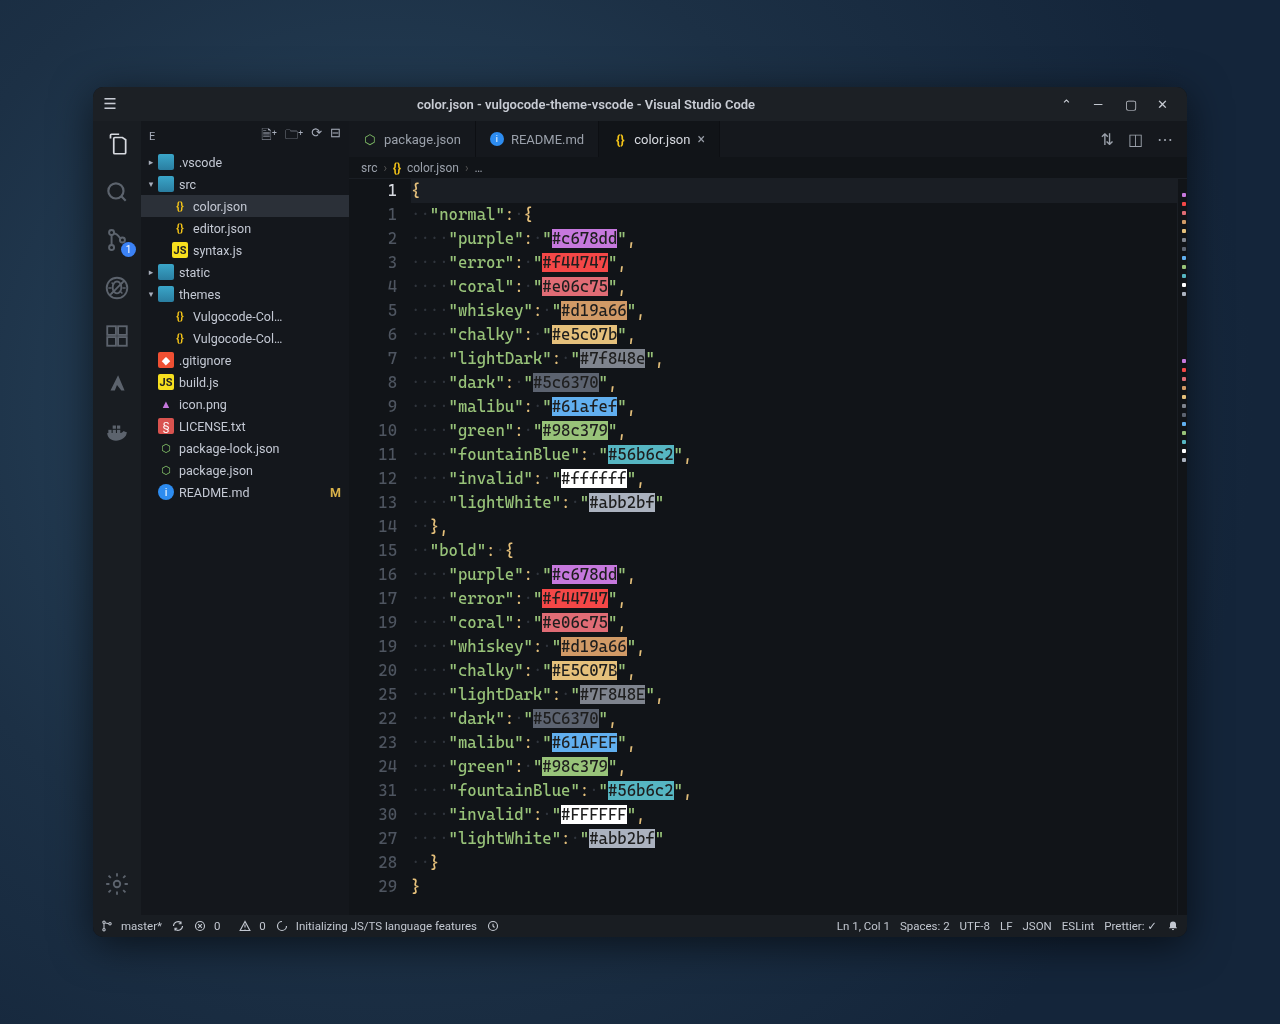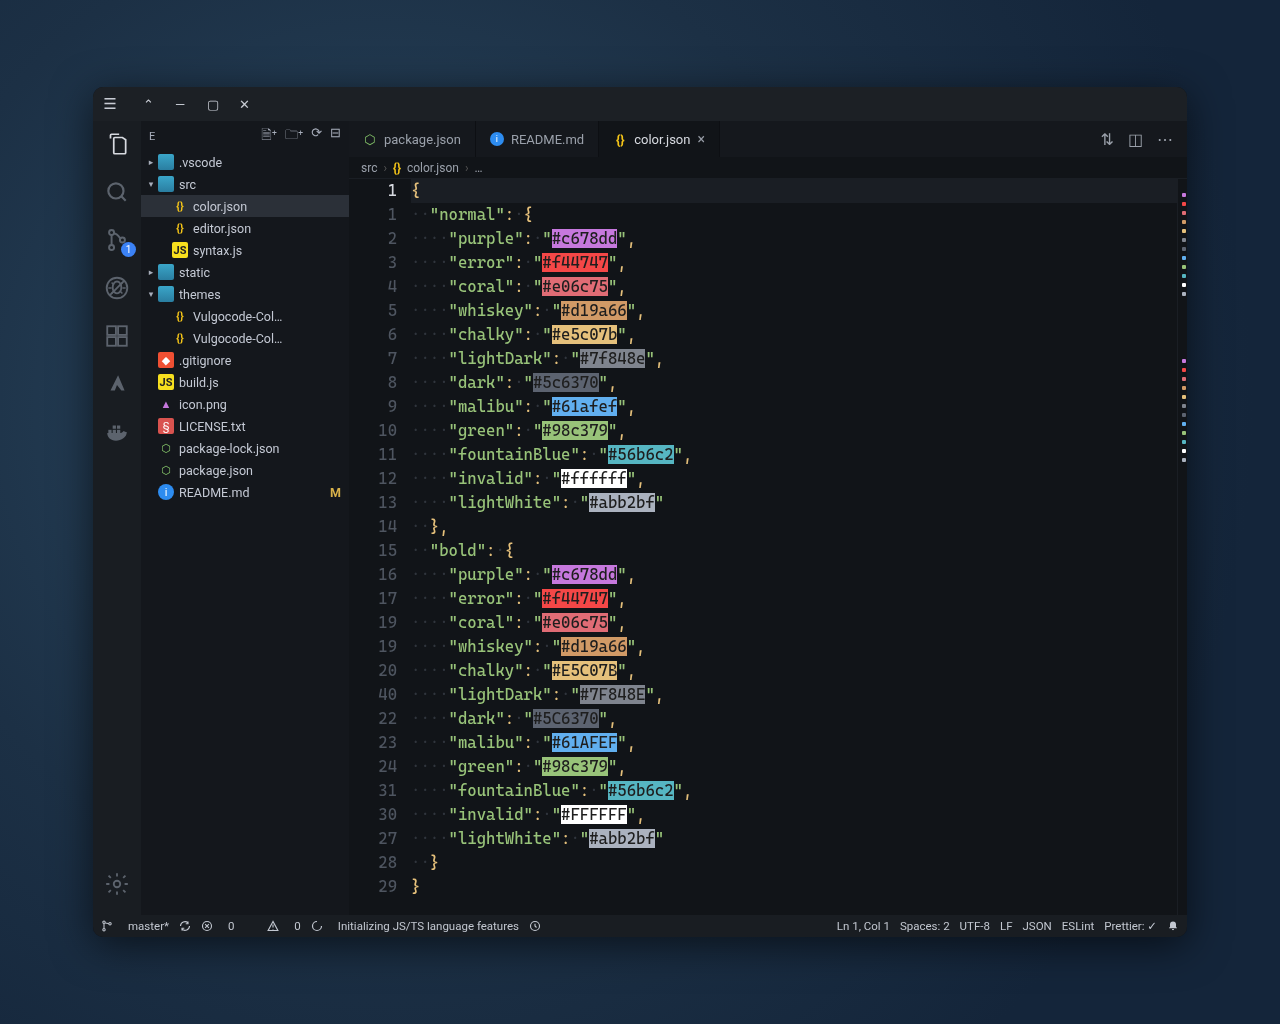--- a/index.html
+++ b/index.html
@@ -62,32 +62,33 @@
   .line.curline{background:#1a1e24;}
   .ws{color:#30353d;}
   .brace,.punct{color:#e5c07b;}
   .key{color:#e06c75;}
   .qstr{color:#98c379;}
   .cbox{color:#1e1e1e;padding:0 0px;}
   .minimap{width:10px;background:#111418;border-left:1px solid #1a1e24;position:relative;}
   .mm-block{position:absolute;left:4px;width:4px;height:4px;border-radius:1px;}
   
   .status{height:22px;background:#191d22;color:#c2c7d0;font-size:11.5px;display:flex;align-items:center;padding:0 8px;gap:10px;}
-  .status .s-item{display:inline-flex;align-items:center;gap:15px;cursor:pointer;}
+  .status .s-item{display:inline-flex;align-items:center;gap:8px;cursor:pointer;}
   .status .spacer{flex:1;}
   .sico{width:12px;height:12px;display:inline-flex;}
   .sico svg{width:100%;height:100%;}
 </style>
 </head>
 <body>
 
 <div class="window">
 
   <div class="titlebar">
     <div class="hamburger">☰</div>
+    <div class="title">color.json - vulgocode-theme-vscode - Visual Studio Code</div>
     <div class="win-btns">
       <div class="win-btn">⌃</div>
       <div class="win-btn">—</div>
       <div class="win-btn">▢</div>
       <div class="win-btn">✕</div>
     </div>
   </div>
 
   <div class="main">
 
@@ -291,21 +292,21 @@
             <div class="ln">11</div>
             <div class="ln">12</div>
             <div class="ln">13</div>
             <div class="ln">14</div>
             <div class="ln">15</div>
             <div class="ln">16</div>
             <div class="ln">17</div>
             <div class="ln">19</div>
             <div class="ln">19</div>
             <div class="ln">20</div>
-            <div class="ln">40</div>
+            <div class="ln">25</div>
             <div class="ln">22</div>
             <div class="ln">23</div>
             <div class="ln">24</div>
             <div class="ln">31</div>
             <div class="ln">30</div>
             <div class="ln">27</div>
             <div class="ln">28</div>
             <div class="ln">29</div>
             <div class="ln"></div>
           </div>

